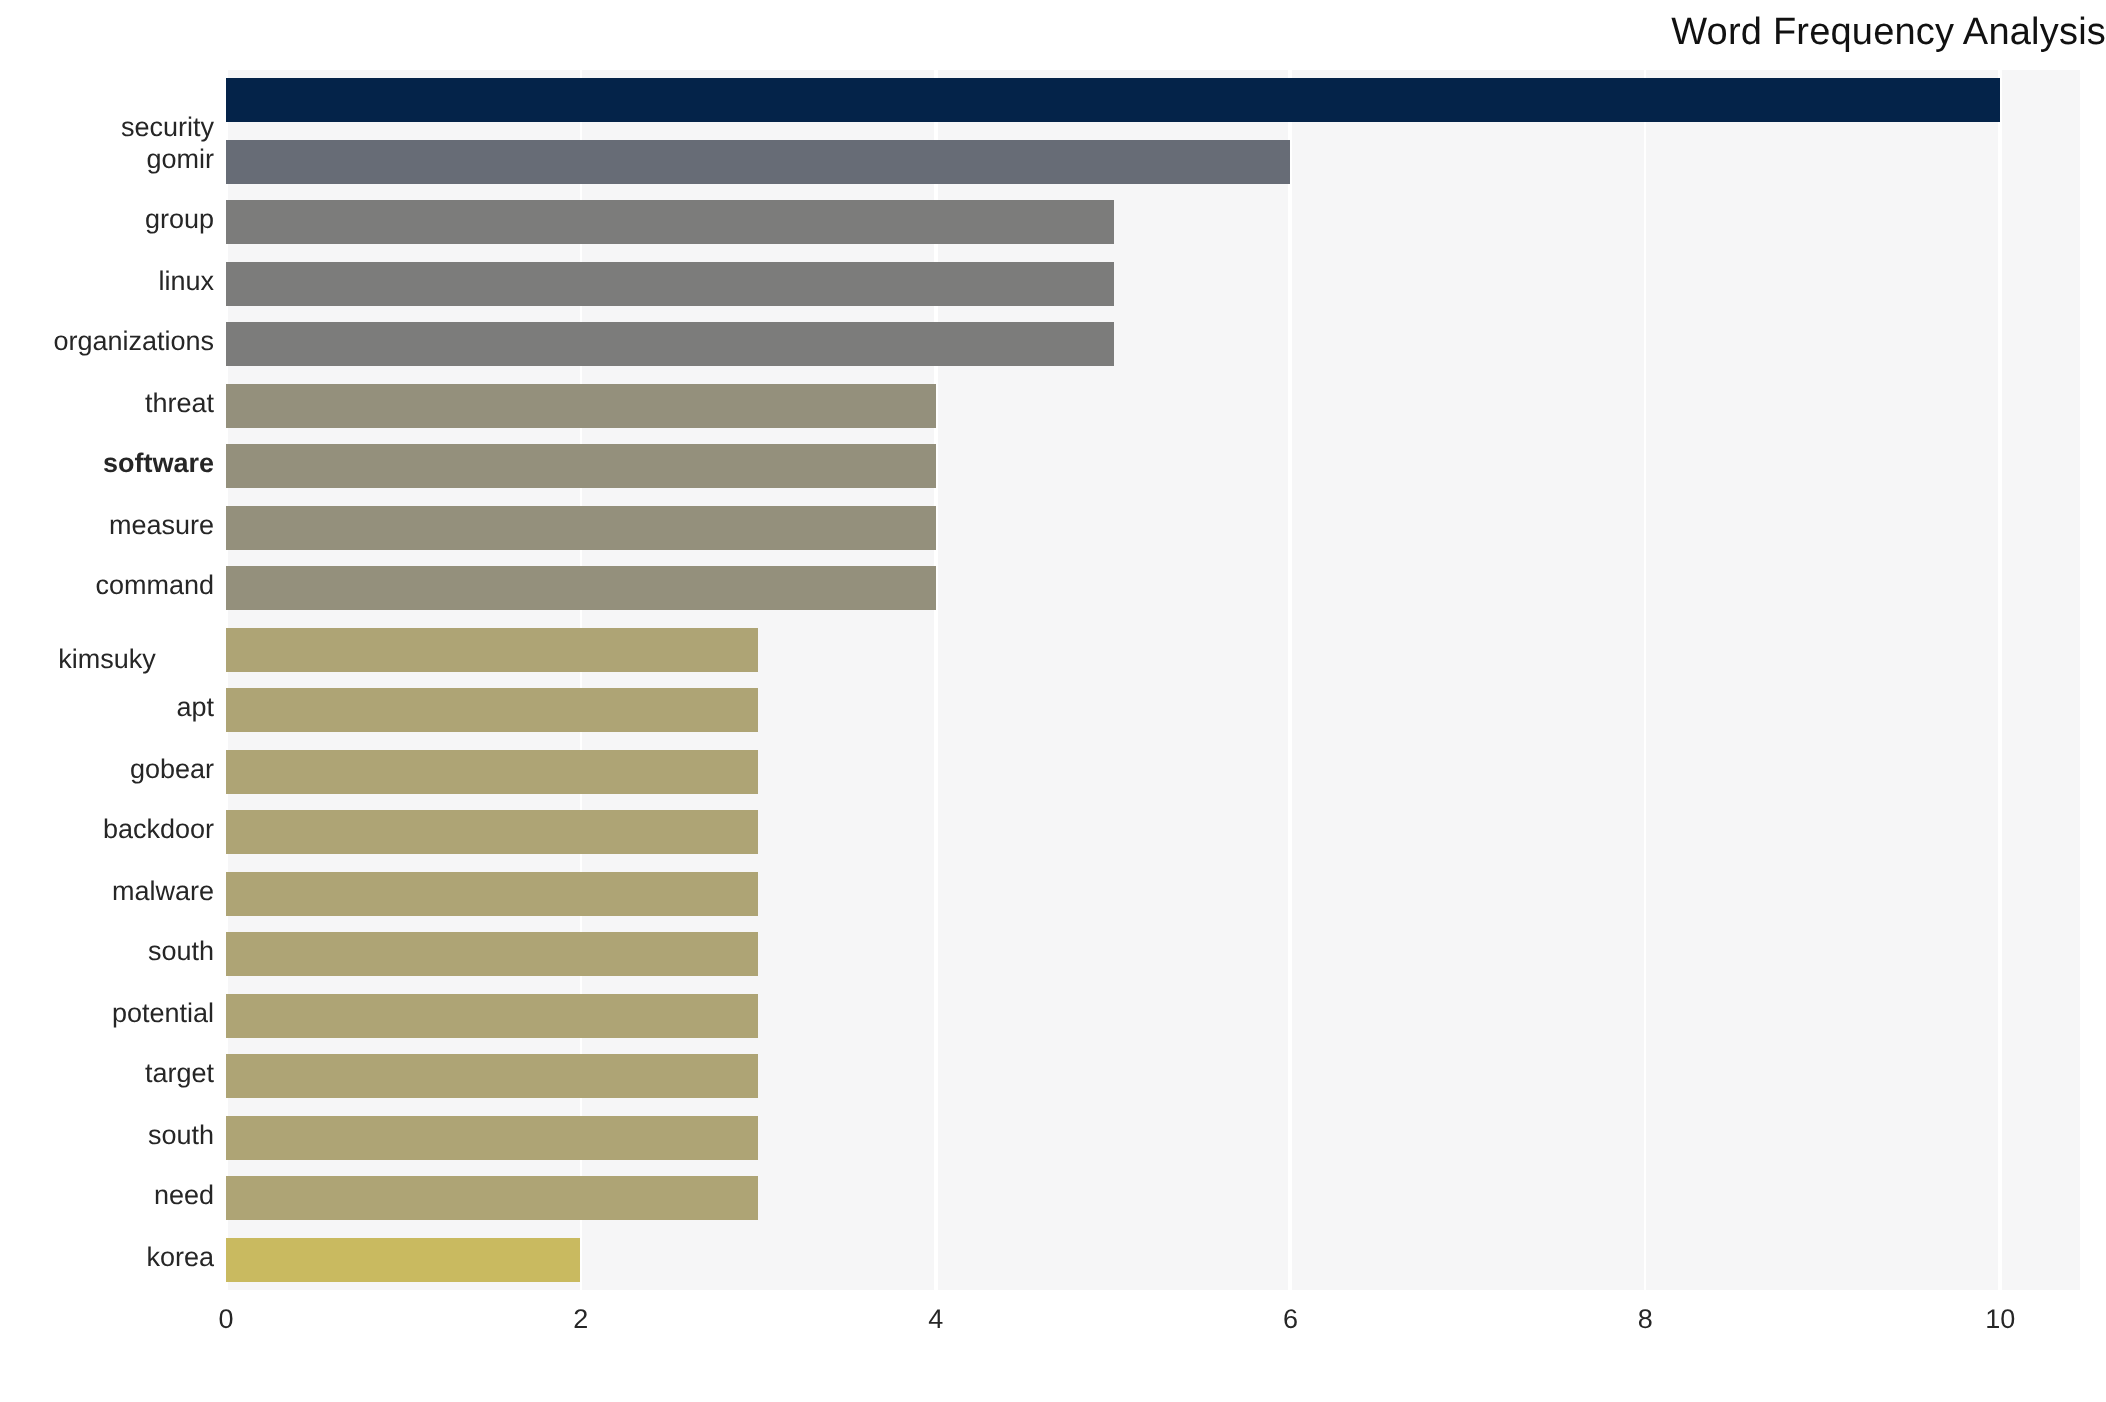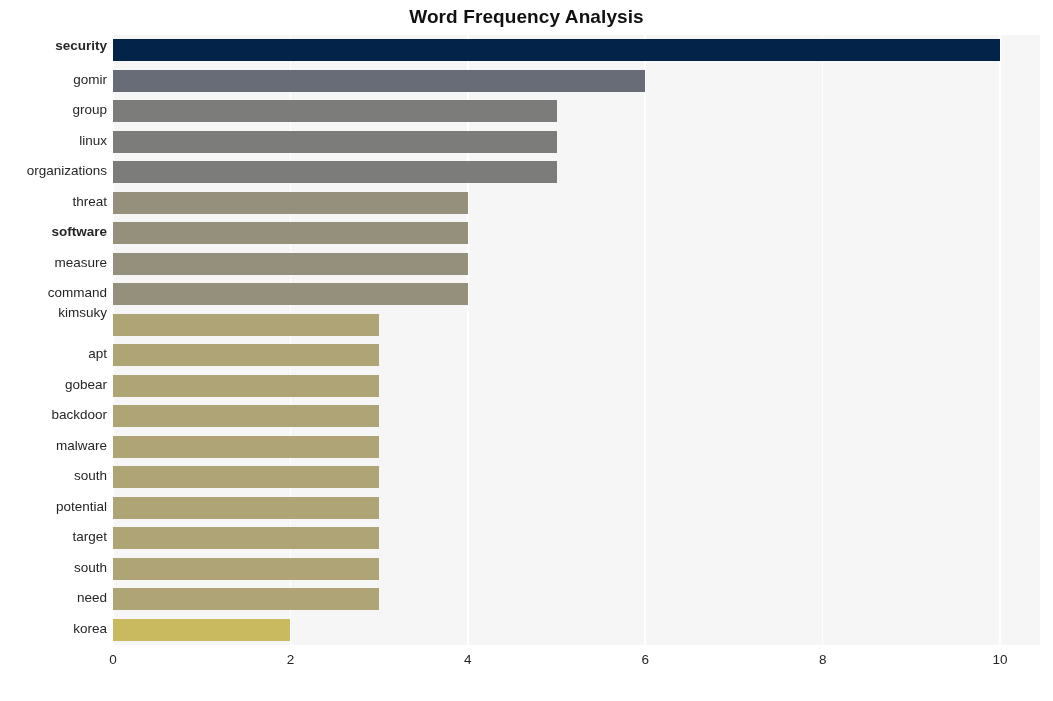--- a/index.html
+++ b/index.html
@@ -20,23 +20,23 @@
     height: 701px;
     background: #ffffff;
   }
 
   
   #chart-title {
     position: absolute;
     left: 0;
     top: 6px;
     width: 1053px;
-    text-align: center;
+    text-align: right;
     font-size: 19px;
-    font-weight: bold;
+    font-weight: normal;
     color: #111111;
     letter-spacing: 0.1px;
   }
 
   
   #plot-area {
     position: absolute;
     left: 113px;
     top: 35px;
     width: 927px;
@@ -190,30 +190,30 @@
         <div class="bar-row" style="top: 553.27px; height: 21.96px;">
           <div class="bar" title="need: 3" style="width: 266.124px; background: rgb(174, 164, 117);"></div>
         </div>
         <div class="bar-row" style="top: 583.77px; height: 21.96px;">
           <div class="bar" title="korea: 2" style="width: 177.416px; background: rgb(201, 186, 96);"></div>
         </div>
       </div>
   </div>
 
   <div id="y-axis">
-      <div class="y-tick-label" style="top: 3px; font-weight: bold;">security</div>
+      <div class="y-tick-label" style="top: 21px;">security</div>
       <div class="y-tick-label" style="top: 36.75px;">gomir</div>
       <div class="y-tick-label" style="top: 67.25px;">group</div>
       <div class="y-tick-label" style="top: 97.75px;">linux</div>
       <div class="y-tick-label" style="top: 128.25px;">organizations</div>
       <div class="y-tick-label" style="top: 158.75px;">threat</div>
       <div class="y-tick-label" style="top: 189.25px; font-weight: bold;">software</div>
       <div class="y-tick-label" style="top: 219.75px;">measure</div>
       <div class="y-tick-label" style="top: 250.25px;">command</div>
-      <div class="y-tick-label" style="top: 270px;">kimsuky</div>
+      <div class="y-tick-label" style="top: 287px; text-align: center;">kimsuky</div>
       <div class="y-tick-label" style="top: 311.25px;">apt</div>
       <div class="y-tick-label" style="top: 341.75px;">gobear</div>
       <div class="y-tick-label" style="top: 372.25px;">backdoor</div>
       <div class="y-tick-label" style="top: 402.75px;">malware</div>
       <div class="y-tick-label" style="top: 433.25px;">south</div>
       <div class="y-tick-label" style="top: 463.75px;">potential</div>
       <div class="y-tick-label" style="top: 494.25px;">target</div>
       <div class="y-tick-label" style="top: 524.75px; padding-left: 26px;">south</div>
       <div class="y-tick-label" style="top: 555.25px;">need</div>
       <div class="y-tick-label" style="top: 585.75px;">korea</div>

